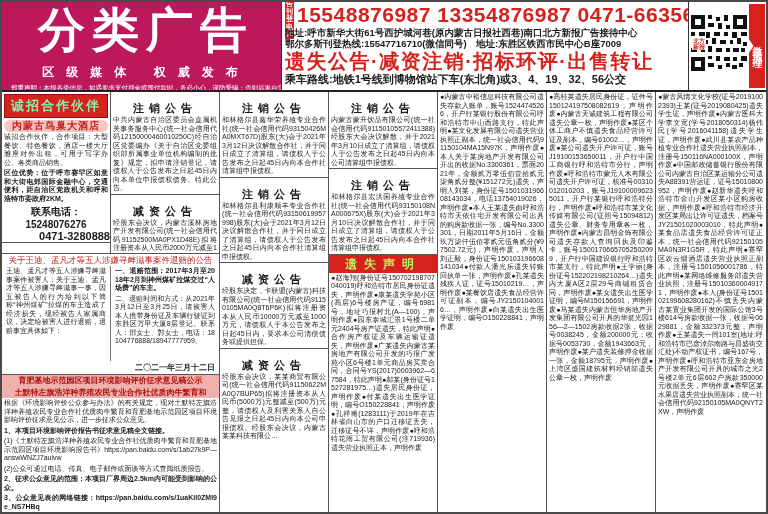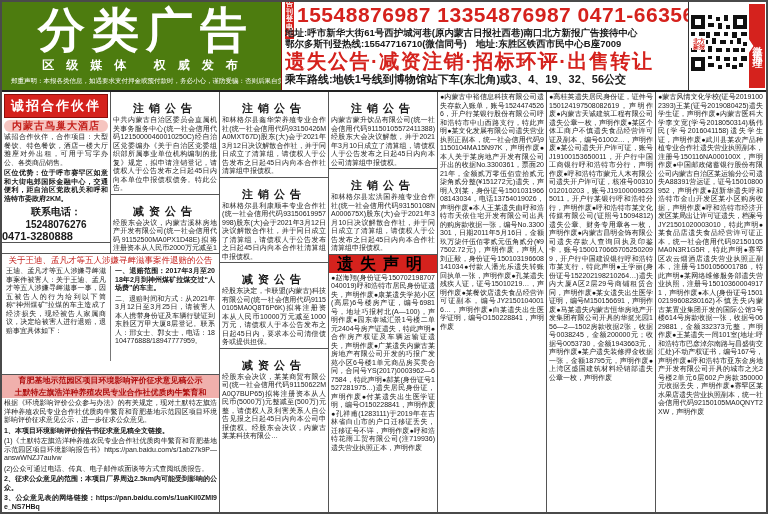--- a/index.html
+++ b/index.html
@@ -1,24 +1,24 @@
 <!DOCTYPE html>
 <html><head>
 <meta charset="utf-8">
 <style>
   html,body{margin:0;padding:0;background:#ddd;}
   .page{position:relative;width:768px;height:514px;background:#fff;box-sizing:border-box;
     border:2px solid #4a4a4a;font-family:"Liberation Sans","DejaVu Sans",sans-serif;
     overflow:hidden;color:#1a1a1a;}
   
   .hdr{display:flex;height:88px;border-bottom:2px solid #222;}
-  .masthead{width:280px;background:#4d7c0f;color:#fff;text-align:center;box-sizing:border-box;
+  .masthead{width:280px;background:#be185d;color:#fff;text-align:center;box-sizing:border-box;
     border-right:1px solid #8c0f0c;display:flex;flex-direction:column;justify-content:flex-start;padding-left:9px;}
   .masthead-title{font-size:47px;line-height:52px;font-weight:bold;letter-spacing:7px;margin-top:2px;}
-  .masthead-sub{font-size:12px;font-weight:bold;letter-spacing:12px;margin-top:1px;}
+  .masthead-sub{font-size:12px;font-weight:bold;letter-spacing:12px;margin-top:8px;}
   .masthead-disc{font-size:6.5px;line-height:9px;margin-top:2px;white-space:nowrap;overflow:hidden;}
   .contact{flex:1;box-sizing:border-box;padding:1px 3px 0 3px;overflow:hidden;}
   .phone-row{display:flex;align-items:center;height:24px;}
   .phone-label{background:#d5221d;color:#fff;font-size:7px;line-height:7.5px;font-weight:bold;
     width:22px;text-align:center;white-space:pre-line;padding:1px 1px;margin-right:3px;}
   .phones{color:#d5221d;font-weight:bold;font-size:21px;letter-spacing:0.5px;white-space:nowrap;}
   .addr{font-size:9.5px;font-weight:bold;line-height:11px;white-space:nowrap;overflow:hidden;}
   .services{color:#d5221d;font-weight:bold;font-size:20px;line-height:24px;letter-spacing:1.5px;white-space:nowrap;}
   .bus{font-size:11px;font-weight:bold;line-height:13px;white-space:nowrap;}
   .qr-block{width:78px;box-sizing:border-box;border-left:1px solid #333;display:flex;background:#fff;padding:2px;}
@@ -33,28 +33,28 @@
   .blockL{width:218px;box-sizing:border-box;border-right:1px solid #555;display:flex;flex-direction:column;}
   .rowTop{display:flex;height:161px;border-bottom:1px solid #555;}
   .c1{width:109px;box-sizing:border-box;border-right:1px solid #555;overflow:hidden;}
   .c2{flex:1;overflow:hidden;}
   .col{width:109px;box-sizing:border-box;border-right:1px solid #555;overflow:hidden;}
   .col:last-child{border-right:none;}
   .sec{border-bottom:1px solid #555;overflow:hidden;}
   .sec:last-child{border-bottom:none;}
   .sec-h{margin:0;text-align:center;font-size:11px;font-weight:bold;letter-spacing:5px;line-height:14px;padding-top:9px;}
   .tiny{margin:0;font-size:7px;line-height:8.5px;text-align:justify;padding:1px 2px;word-break:break-all;}
-  .partner-head{background:#d5221d;color:#ffffff;text-align:center;font-size:13px;font-weight:bold;
+  .partner-head{background:#d5221d;color:#86efac;text-align:center;font-size:13px;font-weight:bold;
     letter-spacing:2px;margin:2px;padding:2px 0;border:1px solid #8c0f0c;}
   .partner-sub{color:#c4201c;background:#f6c5c0;font-weight:bold;font-size:10px;text-align:center;
     margin:0 2px;line-height:12px;letter-spacing:1px;border-radius:6px;}
   .p-phone1{font-size:10px;font-weight:bold;text-align:center;margin:1px 0 0 0;}
-  .p-phone2{font-size:11px;font-weight:bold;text-align:left;margin:0;}
+  .p-phone2{font-size:11px;font-weight:bold;text-align:right;margin:0;}
   .red-title{color:#c4201c;font-weight:normal;font-size:8.5px;line-height:10px;text-align:center;margin:1px 2px;}
-  .loss-banner{background:#d5221d;color:#000000;text-align:center;font-size:16px;font-weight:bold;
+  .loss-banner{background:#d5221d;color:#bef264;text-align:center;font-size:12px;font-weight:bold;
     letter-spacing:7px;line-height:18px;}
   .two-col{column-count:2;column-gap:5px;column-rule:1px solid #777;padding:0 2px;height:95px;overflow:hidden;}
   .date-line{font-size:8px;font-weight:bold;text-align:right;padding:1px 4px;margin:0;}
   .eia-title{background:#f0b0ac;color:#b01010;font-weight:bold;font-size:8px;line-height:9.5px;
     text-align:center;margin:0;padding:1px 1px;}
   .fill{height:420px;}
 </style>
 </head>
 <body>
 
@@ -167,20 +167,21 @@
         </div>
       </div>
 
       <section class="sec" style="height:120px;">
         <div class="red-title">关于王迪、孟凡才等五人涉嫌寻衅滋事案件退赔的公告</div>
         <div class="two-col">
           <p class="tiny">王迪、孟凡才等五人涉嫌寻衅滋事案件被害人：关于王迪、孟凡才等五人涉嫌寻衅滋事一事，因五被告人的行为给到以下简称“神州煤矿”拉煤的车主造成了经济损失，现经被告人家属商议，决定给被害人进行退赔，退赔事宜具体如下：</p>
           <p class="tiny" style="font-weight:bold">一、退赔范围：2017年3月至2018年2月到神州煤矿拉煤交过“人场费”的车主。</p>
           <p class="tiny">二、退赔时间和方式：从2021年3月12日至3月25日，请被害人本人携带身份证及车辆行驶证到东胜区万甲大厦8层登记。联系人：邢女士、郭女士，电话：18104776888/18947777959。</p>
         </div>
+        <p class="date-line">二〇二一年三月十二日</p>
       </section>
 
       <section class="sec" style="border-bottom:none;flex:1;">
         <p class="eia-title">育肥基地示范园区项目环境影响评价征求意见稿公示</p>
         <p class="eia-title">土默特左旗浩洋种养殖农民专业合作社优质肉牛繁育和</p>
         <p class="tiny">根据《环境影响评价公众参与办法》的有关规定，现对土默特左旗浩洋种养殖农民专业合作社优质肉牛繁育和育肥基地示范园区项目环境影响评价征求意见公示，进一步征求公众意见。</p>
         <p class="tiny" style="font-weight:bold">1、本项目环境影响评价报告书征求意见稿全文链接。</p>
         <p class="tiny">(1)《土默特左旗浩洋种养殖农民专业合作社优质肉牛繁育和育肥基地示范园区项目环境影响报告书》https://pan.baidu.com/s/1ab27k9P—answWNZJ7aulvw</p>
         <p class="tiny">(2)公众可通过电话、传真、电子邮件或面谈等方式查阅纸质报告。</p>
         <p class="tiny" style="font-weight:bold">2、征求公众意见的范围：本项目厂界周边2.5km内可能受到影响的公众。</p>

